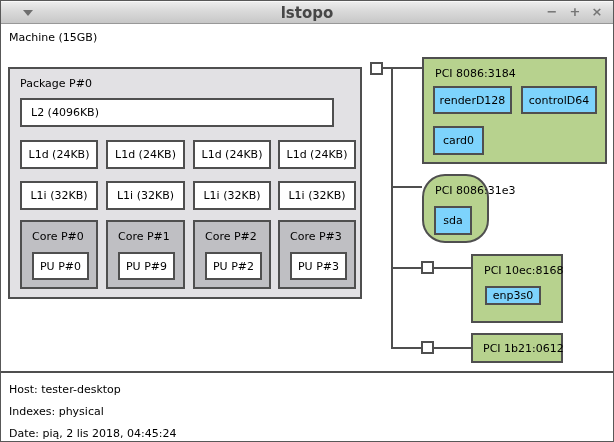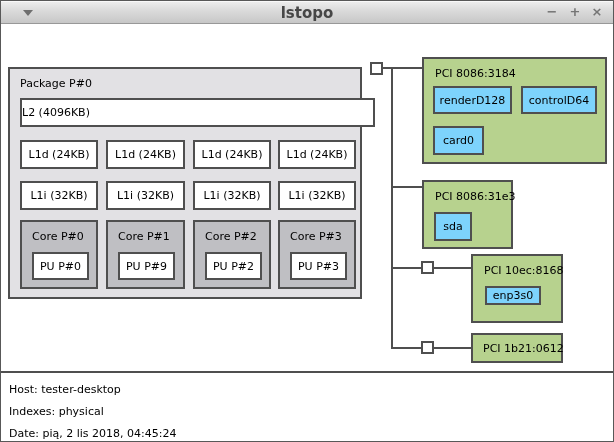--- a/index.html
+++ b/index.html
@@ -20,21 +20,21 @@
   .btn-min{right:52px;} .btn-max{right:29px;} .btn-close{right:7px;}
   
   .canvas{position:relative;width:612px;height:347px;background:#fff;}
   .lbl{font-size:11px;color:#000;white-space:nowrap;}
   .machine-label{position:absolute;left:8px;top:7px;}
   .box{position:absolute;box-sizing:border-box;border:2px solid #4f4f4f;}
   .pkg{left:7px;top:28px;width:354px;height:232px;background:#e2e1e4;margin-top:15px;}
   .pkg-label{position:absolute;left:10px;top:8px;}
   .white{background:#ffffff;}
   .cache{display:flex;align-items:center;justify-content:center;}
-  .l2{left:10px;top:29px;width:355px;height:29px;justify-content:flex-start;}
+  .l2{left:10px;top:29px;width:314px;height:29px;justify-content:flex-start;padding-left:9px;}
   .core{background:#bfbfc3;}
   .core-label{position:absolute;left:10px;top:8px;}
   .pu{position:absolute;left:10px;top:30px;width:57px;height:28px;}
   .green{background:#b7d28e;}
   .pci-label{position:absolute;left:11px;top:8px;}
   .chip{position:absolute;background:#7dd3fc;border:2px solid #4f4f4f;
     box-sizing:border-box;display:flex;align-items:center;justify-content:center;}
   .line{position:absolute;background:#4f4f4f;}
   .sq{position:absolute;width:13px;height:13px;box-sizing:border-box;
     border:2px solid #4f4f4f;background:#ffffff;}
@@ -51,20 +51,21 @@
   <div class="titlebar">
     <div class="menu-tri"></div>
     <div class="title">lstopo</div>
     <div class="winbtn btn-min">−</div>
     <div class="winbtn btn-max">+</div>
     <div class="winbtn btn-close">×</div>
   </div>
 
   <div class="canvas">
 
+    <div class="lbl machine-label">Machine (15GB)</div>
 
     <div class="box pkg">
       <div class="lbl pkg-label">Package P#0</div>
 
       <div class="box white cache l2">
         <span class="lbl">L2 (4096KB)</span>
       </div>
 
       <div class="box white cache" style="left:10px;top:71px;width:78px;height:29px;">
           <span class="lbl">L1d (24KB)</span>
@@ -135,21 +136,21 @@
           <span class="lbl">renderD128</span>
         </div>
       <div class="chip" style="left:97px;top:27px;width:76px;height:28px;">
           <span class="lbl">controlD64</span>
         </div>
       <div class="chip" style="left:9px;top:67px;width:51px;height:29px;">
           <span class="lbl">card0</span>
         </div>
     </div>
 
-    <div class="box green" style="left:421px;top:156px;width:91px;height:69px;">
+    <div class="box green" style="left:421px;top:150px;width:67px;height:69px;border-radius:23px;">
       <div class="lbl pci-label">PCI 8086:31e3</div>
       <div class="chip" style="left:10px;top:30px;width:38px;height:29px;">
           <span class="lbl">sda</span>
         </div>
     </div>
 
     <div class="box green" style="left:470px;top:230px;width:92px;height:69px;">
       <div class="lbl pci-label">PCI 10ec:8168</div>
       <div class="chip" style="left:12px;top:30px;width:56px;height:19px;">
           <span class="lbl">enp3s0</span>

